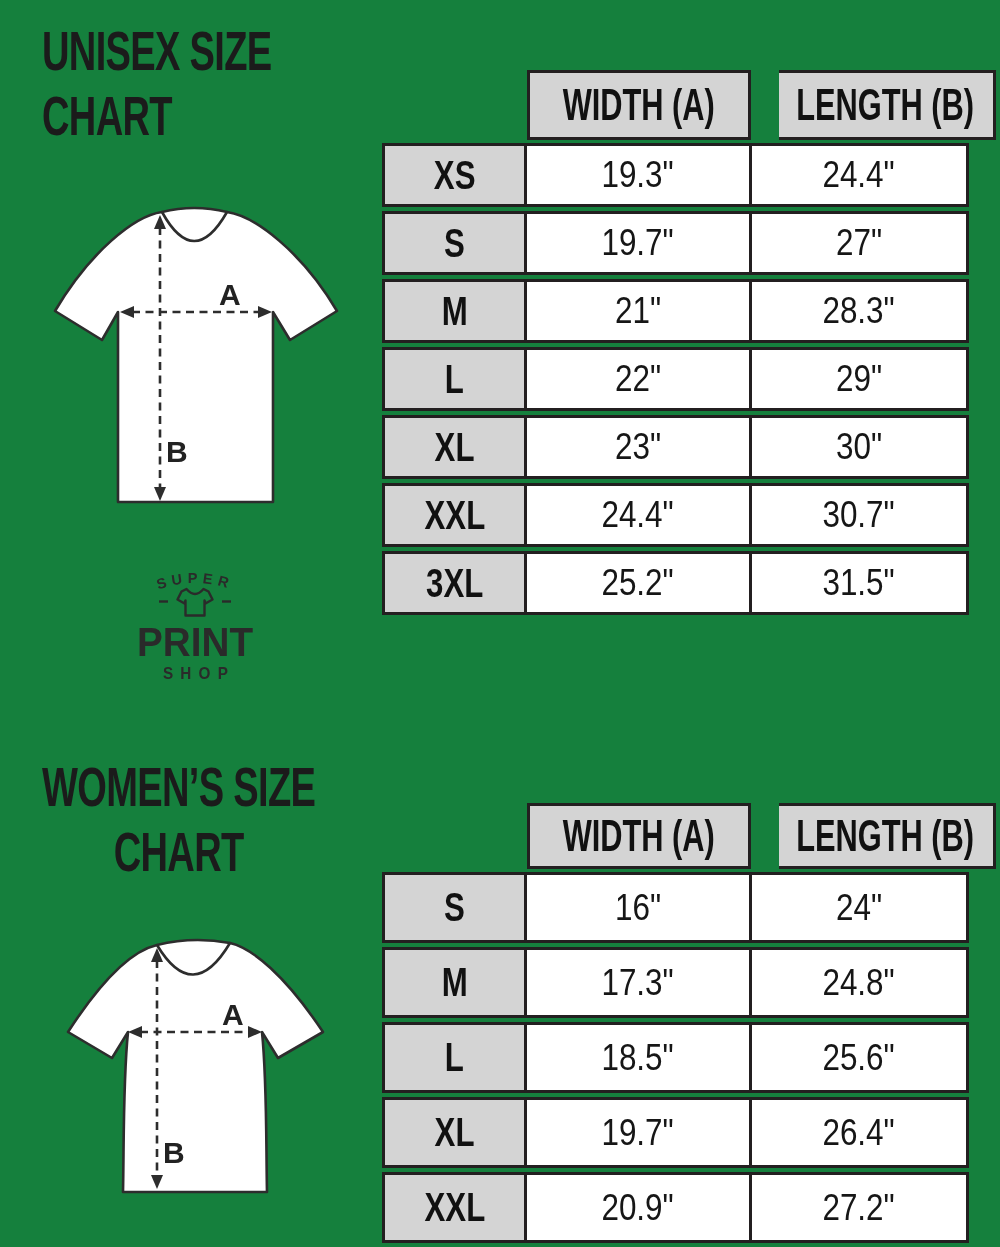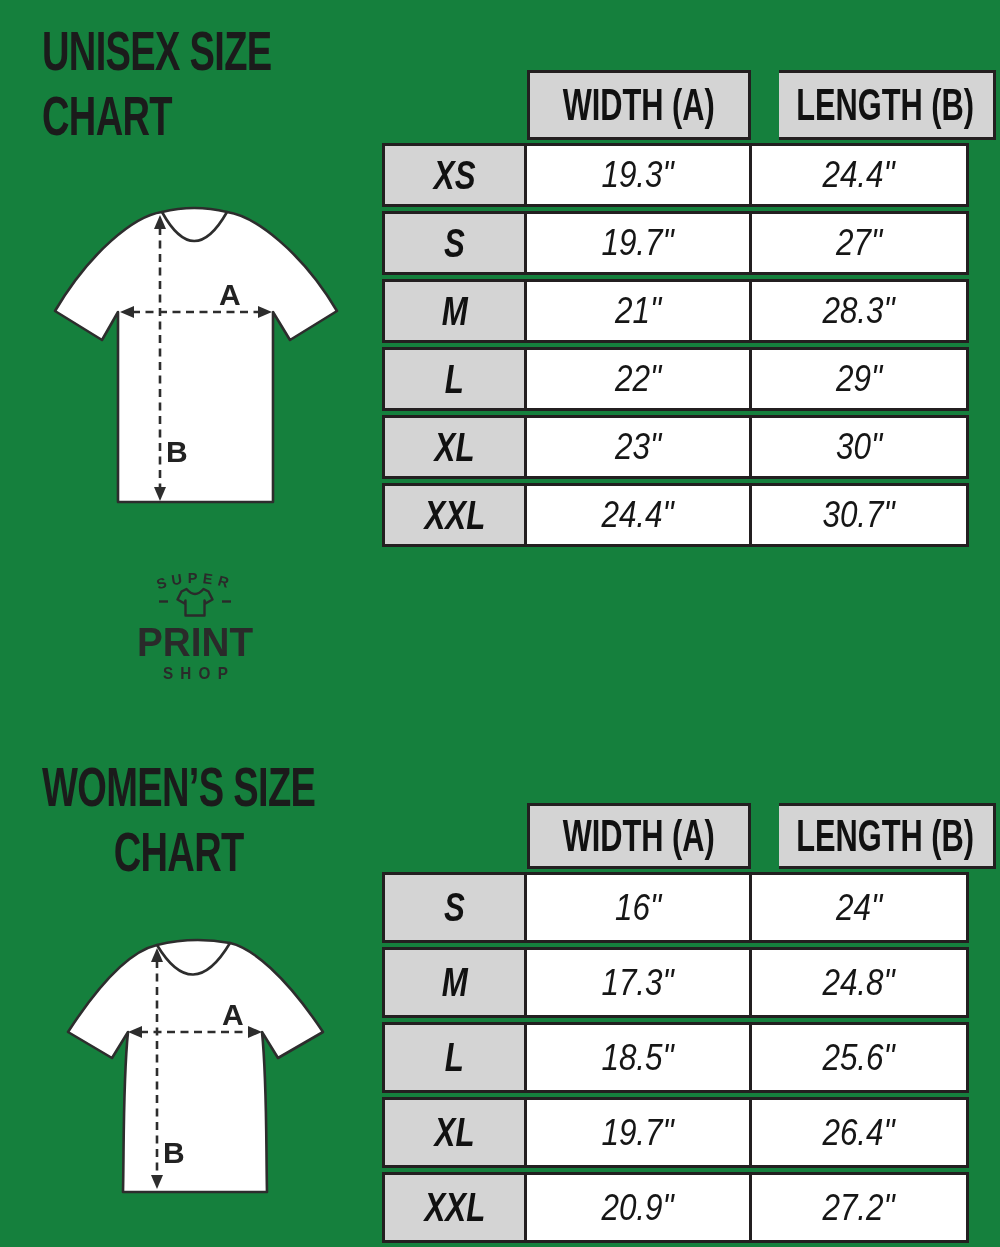--- a/index.html
+++ b/index.html
@@ -21,21 +21,21 @@
   .u-table .thead{height:70px;}
   .w-table .thead{height:66px;}
   .hcell{box-sizing:border-box;width:225px;background:#d4d4d4;border:3px solid #231f20;
          display:flex;align-items:center;justify-content:center;}
   .hcell.h2{width:217px;border-left:0;margin-left:28px;}
   .hcell span{font-weight:bold;font-size:44px;transform:scaleX(0.70);white-space:nowrap;color:#111;}
   .trow{display:flex;}
   .u-table .trow{height:64px;margin-bottom:4px;}
   .w-table .trow{height:71px;margin-bottom:4px;}
   .c{box-sizing:border-box;border:3px solid #231f20;display:flex;align-items:center;
-     justify-content:center;background:#ffffff;font-style:italic;}
+     justify-content:center;background:#ffffff;}
   .c.size{width:145px;background:#d4d4d4;}
   .c.v1{width:225px;border-left:0;}
   .c.v2{width:217px;border-left:0;}
   .c.size span{font-weight:bold;font-size:40px;transform:scaleX(0.78);white-space:nowrap;color:#111;}
   .c.v1 span,.c.v2 span{font-size:37px;transform:scaleX(0.85);white-space:nowrap;color:#161616;}
   
   .art{position:absolute;}
   svg text{font-family:"Liberation Sans",sans-serif;}
   .tee-outline{fill:#ffffff;stroke:#2d2d2d;stroke-width:2.6;stroke-linejoin:round;}
   .tee-line{fill:none;stroke:#2d2d2d;stroke-width:2.6;stroke-linecap:round;}
@@ -157,20 +157,31 @@
       <div class="c size">
           <span>XXL</span>
         </div>
       <div class="c v1">
           <span>24.4"</span>
         </div>
       <div class="c v2">
           <span>30.7"</span>
         </div>
     </div>
+    <div class="trow">
+      <div class="c size">
+          <span>3XL</span>
+        </div>
+      <div class="c v1">
+          <span>25.2"</span>
+        </div>
+      <div class="c v2">
+          <span>31.5"</span>
+        </div>
+    </div>
   </div>
 
   <h1 class="title w-title">
     <span class="tline">WOMEN’S SIZE</span>
     <span class="tline">CHART</span>
   </h1>
 
   <svg class="art" style="left:62px;top:936px;" width="268" height="264" viewBox="62 936 268 264">
     <path class="tee-outline" d="M157,945 Q193,936 230,943
          C252,948 285,975 323,1032

